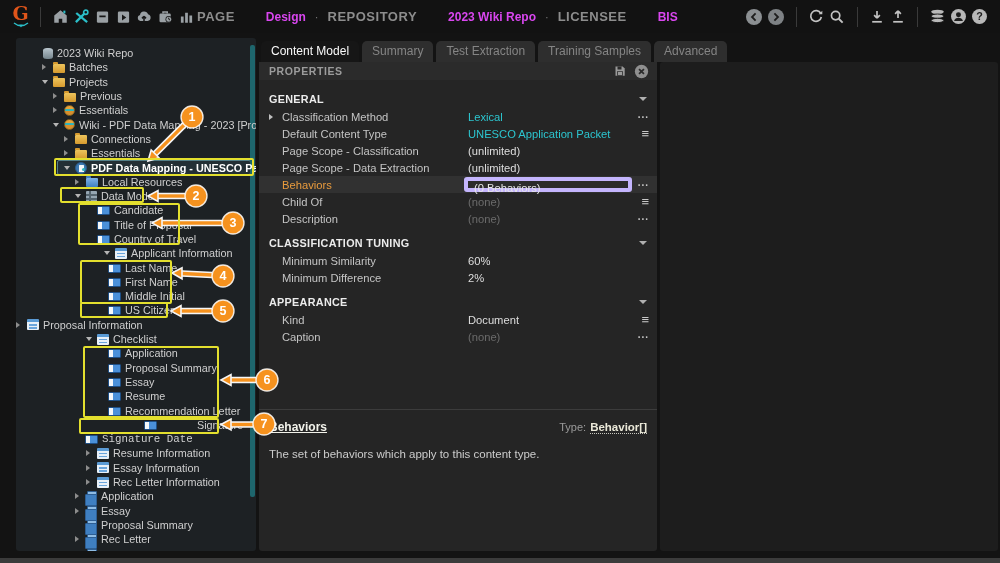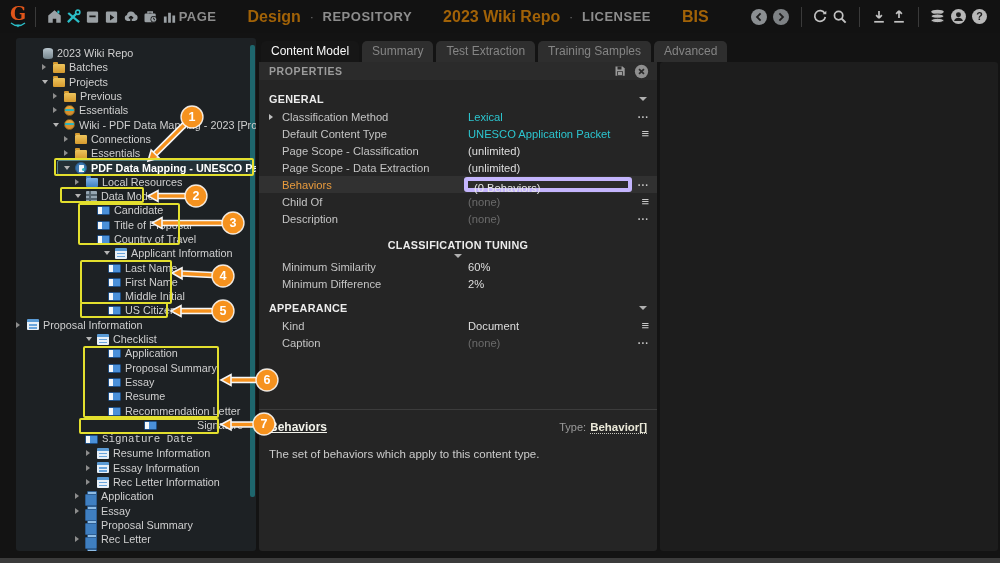--- a/index.html
+++ b/index.html
@@ -9,21 +9,21 @@
 
   
   .topbar { position:absolute; left:0; top:0; width:1000px; height:33px; background:#121212;
             display:flex; align-items:center; padding:0 10px; }
   .logo { width:30px; display:flex; flex-direction:column; align-items:center; cursor:pointer; }
   .logo-g { font-family:"DejaVu Serif",serif; font-weight:bold; font-size:19px; color:#e0551a; line-height:17px; }
   .vdiv { width:1px; height:20px; background:#3a3a3a; margin:0 9px; }
   .tb-btn { width:24px; height:24px; display:flex; align-items:center; justify-content:center; margin:0 2px; cursor:pointer; }
   .tb-context { display:flex; align-items:center; white-space:nowrap; }
   .tb-label { font-size:13px; font-weight:bold; color:#8d8d8d; letter-spacing:.5px; margin-right:5px; }
-  .tb-value { font-size:16px; font-weight:bold; color:#a16207;margin-left:26px; }
+  .tb-value { font-size:12px; font-weight:bold; color:#d946ef;margin-left:26px; }
   .tb-dot { color:#777; margin:0 9px; font-size:11px; }
   .spacer { flex:1; }
   .gap95 { width:92px; }
 
   
   .tree-panel { position:absolute; left:16px; top:38px; width:240px; height:513px;
                 background:#1d2124; border-radius:3px; overflow:hidden; }
   .trow { position:relative; height:14.3px; display:flex; align-items:center; white-space:nowrap; cursor:pointer; }
   .trow.sel::before { content:""; position:absolute; left:41px; right:5px; top:0; bottom:0;
                       background:#232f35; border:1px solid #53808a; border-radius:2px; }
@@ -541,21 +541,21 @@
               <span class="plabel">Child Of</span>
               <span class="pval muted">(none)</span>
               <span class="pright menu">≡</span>
             </div>
             <div class="prow">
               <span class="pexp"></span>
               <span class="plabel">Description</span>
               <span class="pval muted">(none)</span>
               <span class="pright ell">...</span>
             </div>
-            <div class="psec" style="margin-top: 12px; flex-direction: column;">
+            <div class="psec" style="margin-top: 6px;">
               <span class="psec-t">CLASSIFICATION TUNING</span>
               <span class="psec-ch">
                 <i></i>
               </span>
             </div>
             <div class="prow">
               <span class="pexp"></span>
               <span class="plabel">Minimum Similarity</span>
               <span class="pval normal">60%</span>
             </div>

